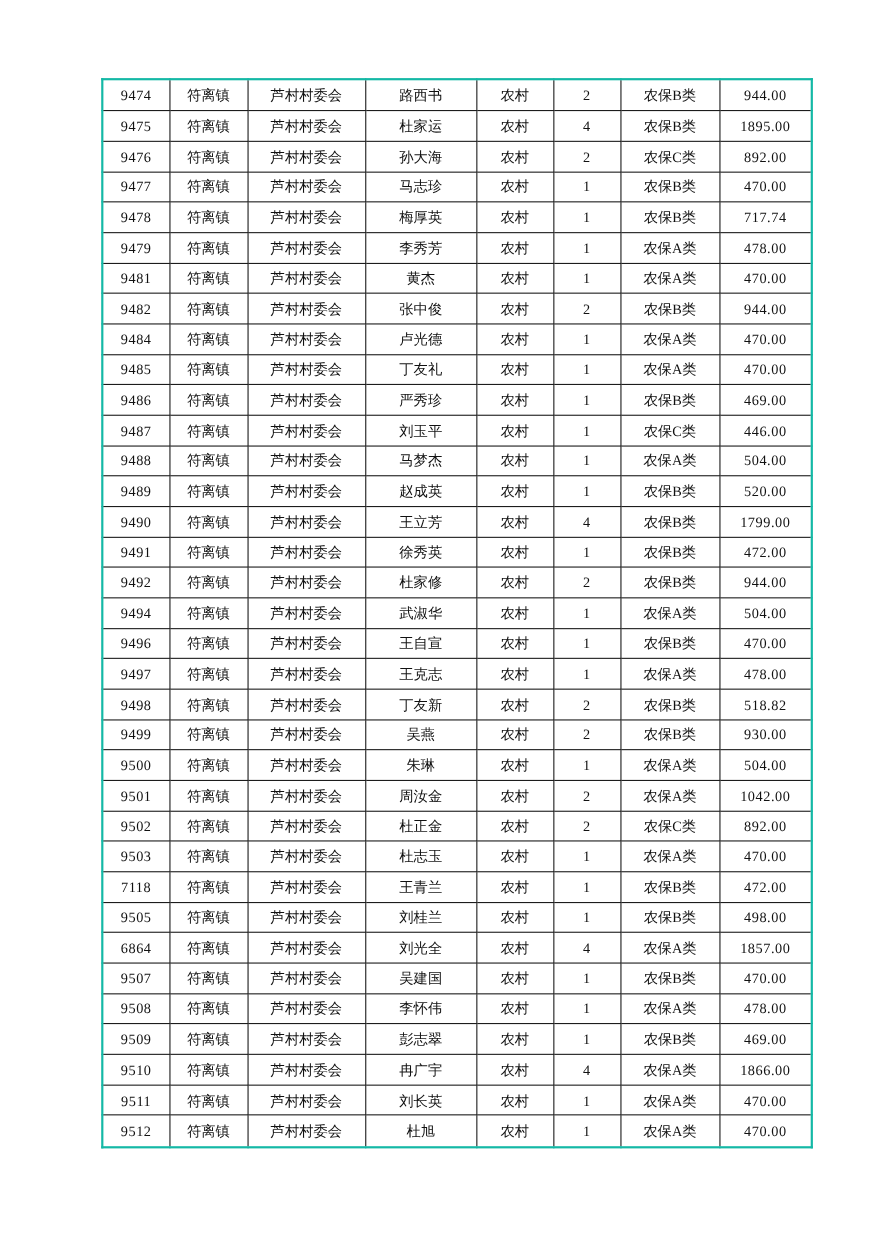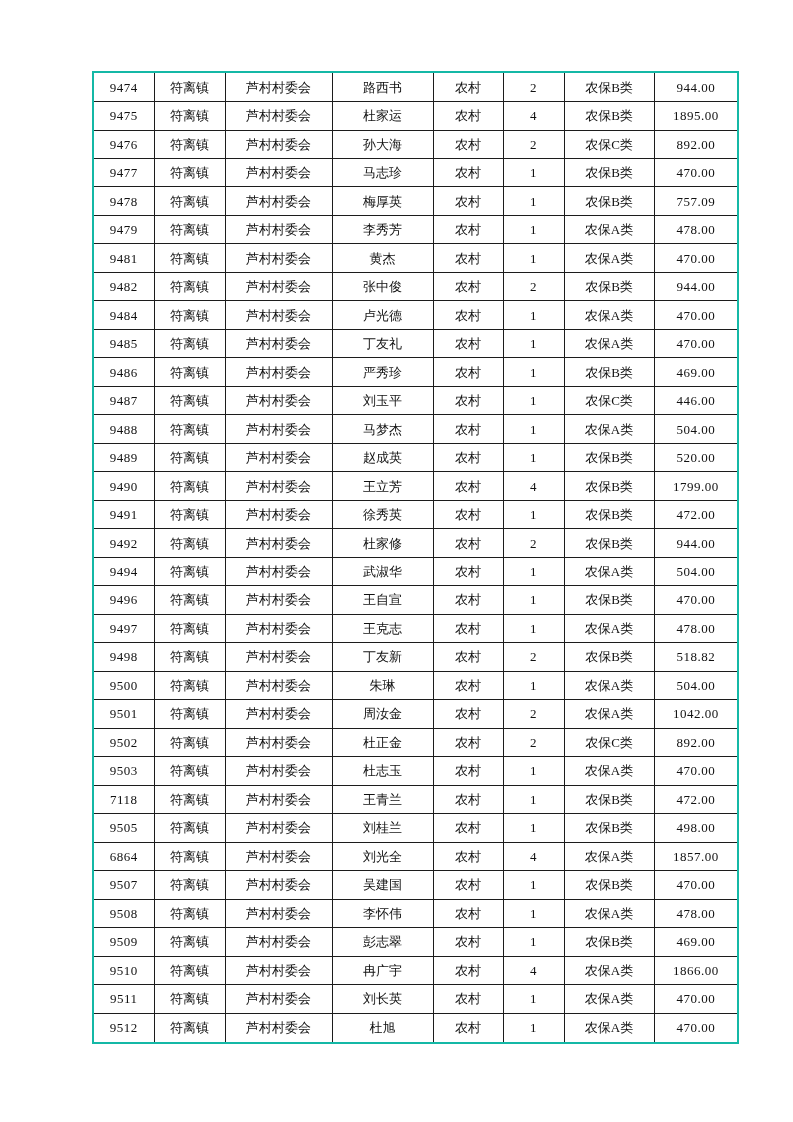--- a/index.html
+++ b/index.html
@@ -106,21 +106,21 @@
     <td class="num amount">470.00</td>
   </tr>
         <tr>
     <td class="num">9478</td>
     <td>符离镇</td>
     <td>芦村村委会</td>
     <td>梅厚英</td>
     <td>农村</td>
     <td class="num">1</td>
     <td>农保B类</td>
-    <td class="num amount">757.09</td>
+    <td class="num amount">717.74</td>
   </tr>
         <tr>
     <td class="num">9479</td>
     <td>符离镇</td>
     <td>芦村村委会</td>
     <td>李秀芳</td>
     <td>农村</td>
     <td class="num">1</td>
     <td>农保A类</td>
     <td class="num amount">478.00</td>
@@ -267,20 +267,30 @@
   </tr>
         <tr>
     <td class="num">9498</td>
     <td>符离镇</td>
     <td>芦村村委会</td>
     <td>丁友新</td>
     <td>农村</td>
     <td class="num">2</td>
     <td>农保B类</td>
     <td class="num amount">518.82</td>
+  </tr>
+        <tr>
+    <td class="num">9499</td>
+    <td>符离镇</td>
+    <td>芦村村委会</td>
+    <td>吴燕</td>
+    <td>农村</td>
+    <td class="num">2</td>
+    <td>农保B类</td>
+    <td class="num amount">930.00</td>
   </tr>
         <tr>
     <td class="num">9500</td>
     <td>符离镇</td>
     <td>芦村村委会</td>
     <td>朱琳</td>
     <td>农村</td>
     <td class="num">1</td>
     <td>农保A类</td>
     <td class="num amount">504.00</td>

